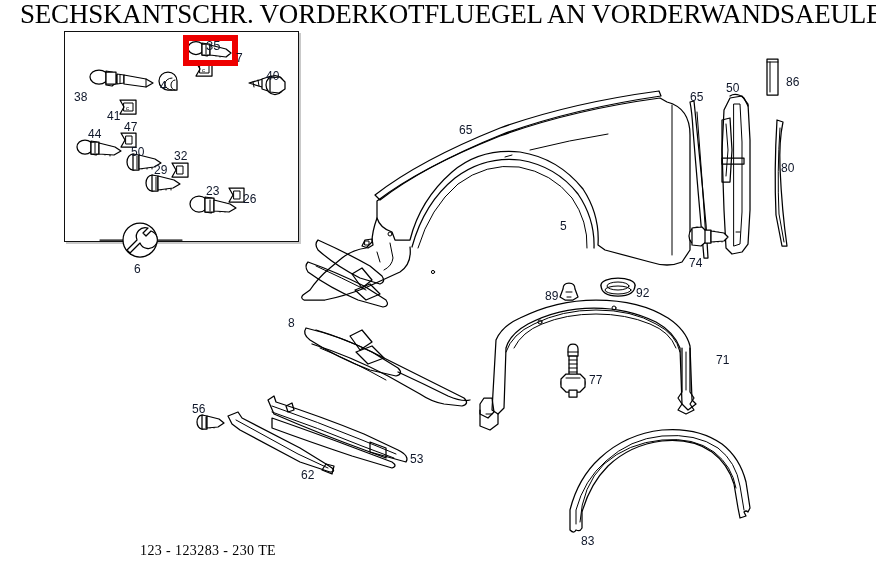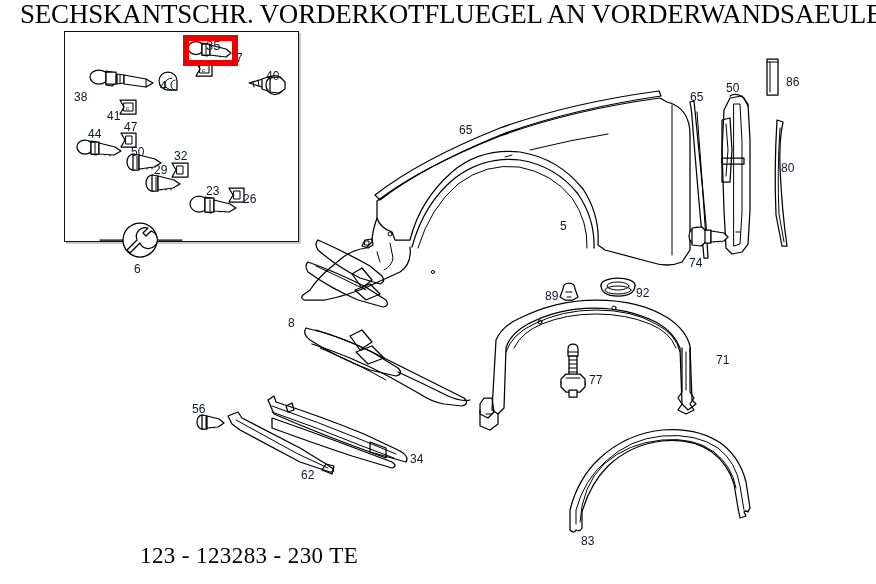--- a/index.html
+++ b/index.html
@@ -9,21 +9,21 @@
 
   
   .title{position:absolute;left:20px;top:-2px;width:880px;
          font-family:"Liberation Serif",serif;
          font-size:27px;font-weight:400;letter-spacing:-0.2px;
          white-space:nowrap;color:#000;line-height:32px;}
 
   
   .caption{position:absolute;left:140px;top:543px;
            font-family:"Liberation Serif",serif;
-           font-size:23px;letter-spacing:0.4px;color:#000;white-space:nowrap;}
+           font-size:14px;letter-spacing:0.4px;color:#000;white-space:nowrap;}
 
   
   .inset{position:absolute;left:64px;top:31px;width:233px;height:209px;
          background:#fff;border:1.5px solid #111;
          box-shadow:2px 2px 0 0 #c9c9c9;}
 
   
   .hl{position:absolute;left:183px;top:35px;width:55px;height:31px;
       border:6px solid #ee0000;background:transparent;box-sizing:border-box;}
 
@@ -378,20 +378,20 @@
   <div class="lbl" style="left:560px;top:220px">5</div>
   <div class="lbl" style="left:726px;top:82px">50</div>
   <div class="lbl" style="left:786px;top:76px">86</div>
   <div class="lbl" style="left:781px;top:162px">80</div>
   <div class="lbl" style="left:689px;top:257px">74</div>
   <div class="lbl" style="left:636px;top:287px">92</div>
   <div class="lbl" style="left:545px;top:290px">89</div>
   <div class="lbl" style="left:589px;top:374px">77</div>
   <div class="lbl" style="left:716px;top:354px">71</div>
   <div class="lbl" style="left:288px;top:317px">8</div>
-  <div class="lbl" style="left:410px;top:453px">34</div>
+  <div class="lbl" style="left:410px;top:453px">53</div>
   <div class="lbl" style="left:301px;top:469px">62</div>
   <div class="lbl" style="left:192px;top:403px">56</div>
   <div class="lbl" style="left:581px;top:535px">83</div>
 
   <div class="caption">123 - 123283 - 230 TE</div>
 
 </div>
 
 </body></html>

